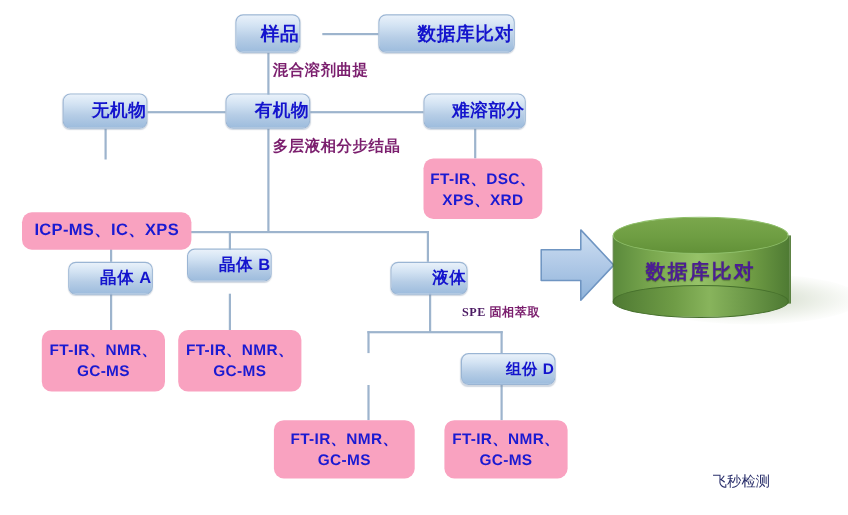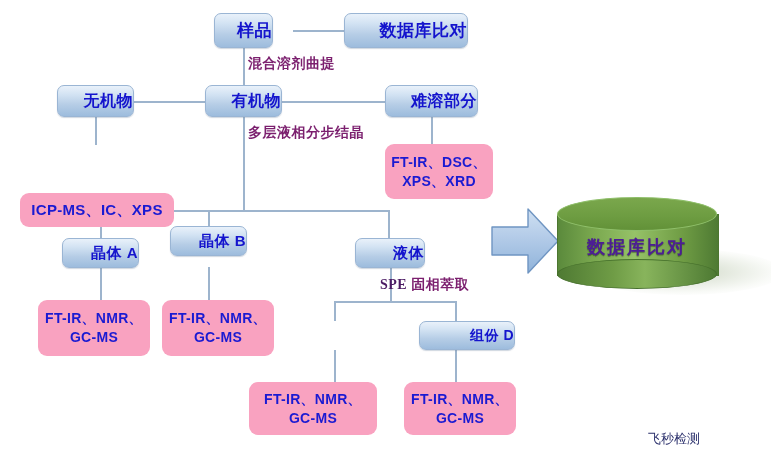--- a/index.html
+++ b/index.html
@@ -163,29 +163,29 @@
 
   <div class="node" style="left:170px;top:226px;width:77px;height:30px;font-size:15px;">
     <span>晶体 B</span>
   </div>
 
   <div class="node" style="left:355px;top:238px;width:70px;height:30px;font-size:15px;">
     <span>液体</span>
   </div>
 
 
-  <div class="node" style="left:419px;top:321px;width:96px;height:29px;font-size:14px;">
+  <div class="node" style="left:419px;top:321px;width:86px;height:29px;font-size:14px;">
     <span>组份 D</span>
   </div>
 
   <div class="elabel" style="left:248px;top:55px;font-size:14px;">混合溶剂曲提</div>
 
   <div class="elabel" style="left:248px;top:124px;font-size:14px;">多层液相分步结晶</div>
 
-  <div class="elabel" style="left:380px;top:276px;font-size:14px;text-align:center;">
+  <div class="elabel" style="left:420px;top:276px;font-size:11px;text-align:center;">
     <span class="spe">SPE </span><span>固相萃取</span>
   </div>
 
   <div class="leaf" style="left:20px;top:145px;width:154px;height:34px;font-size:15px;margin-top:48px;">
     <span style="white-space:pre-line">ICP-MS、IC、XPS</span>
   </div>
 
   <div class="leaf" style="left:385px;top:144px;width:108px;height:55px;font-size:14px;">
     <span style="white-space:pre-line">FT-IR、DSC、
 XPS、XRD</span>

